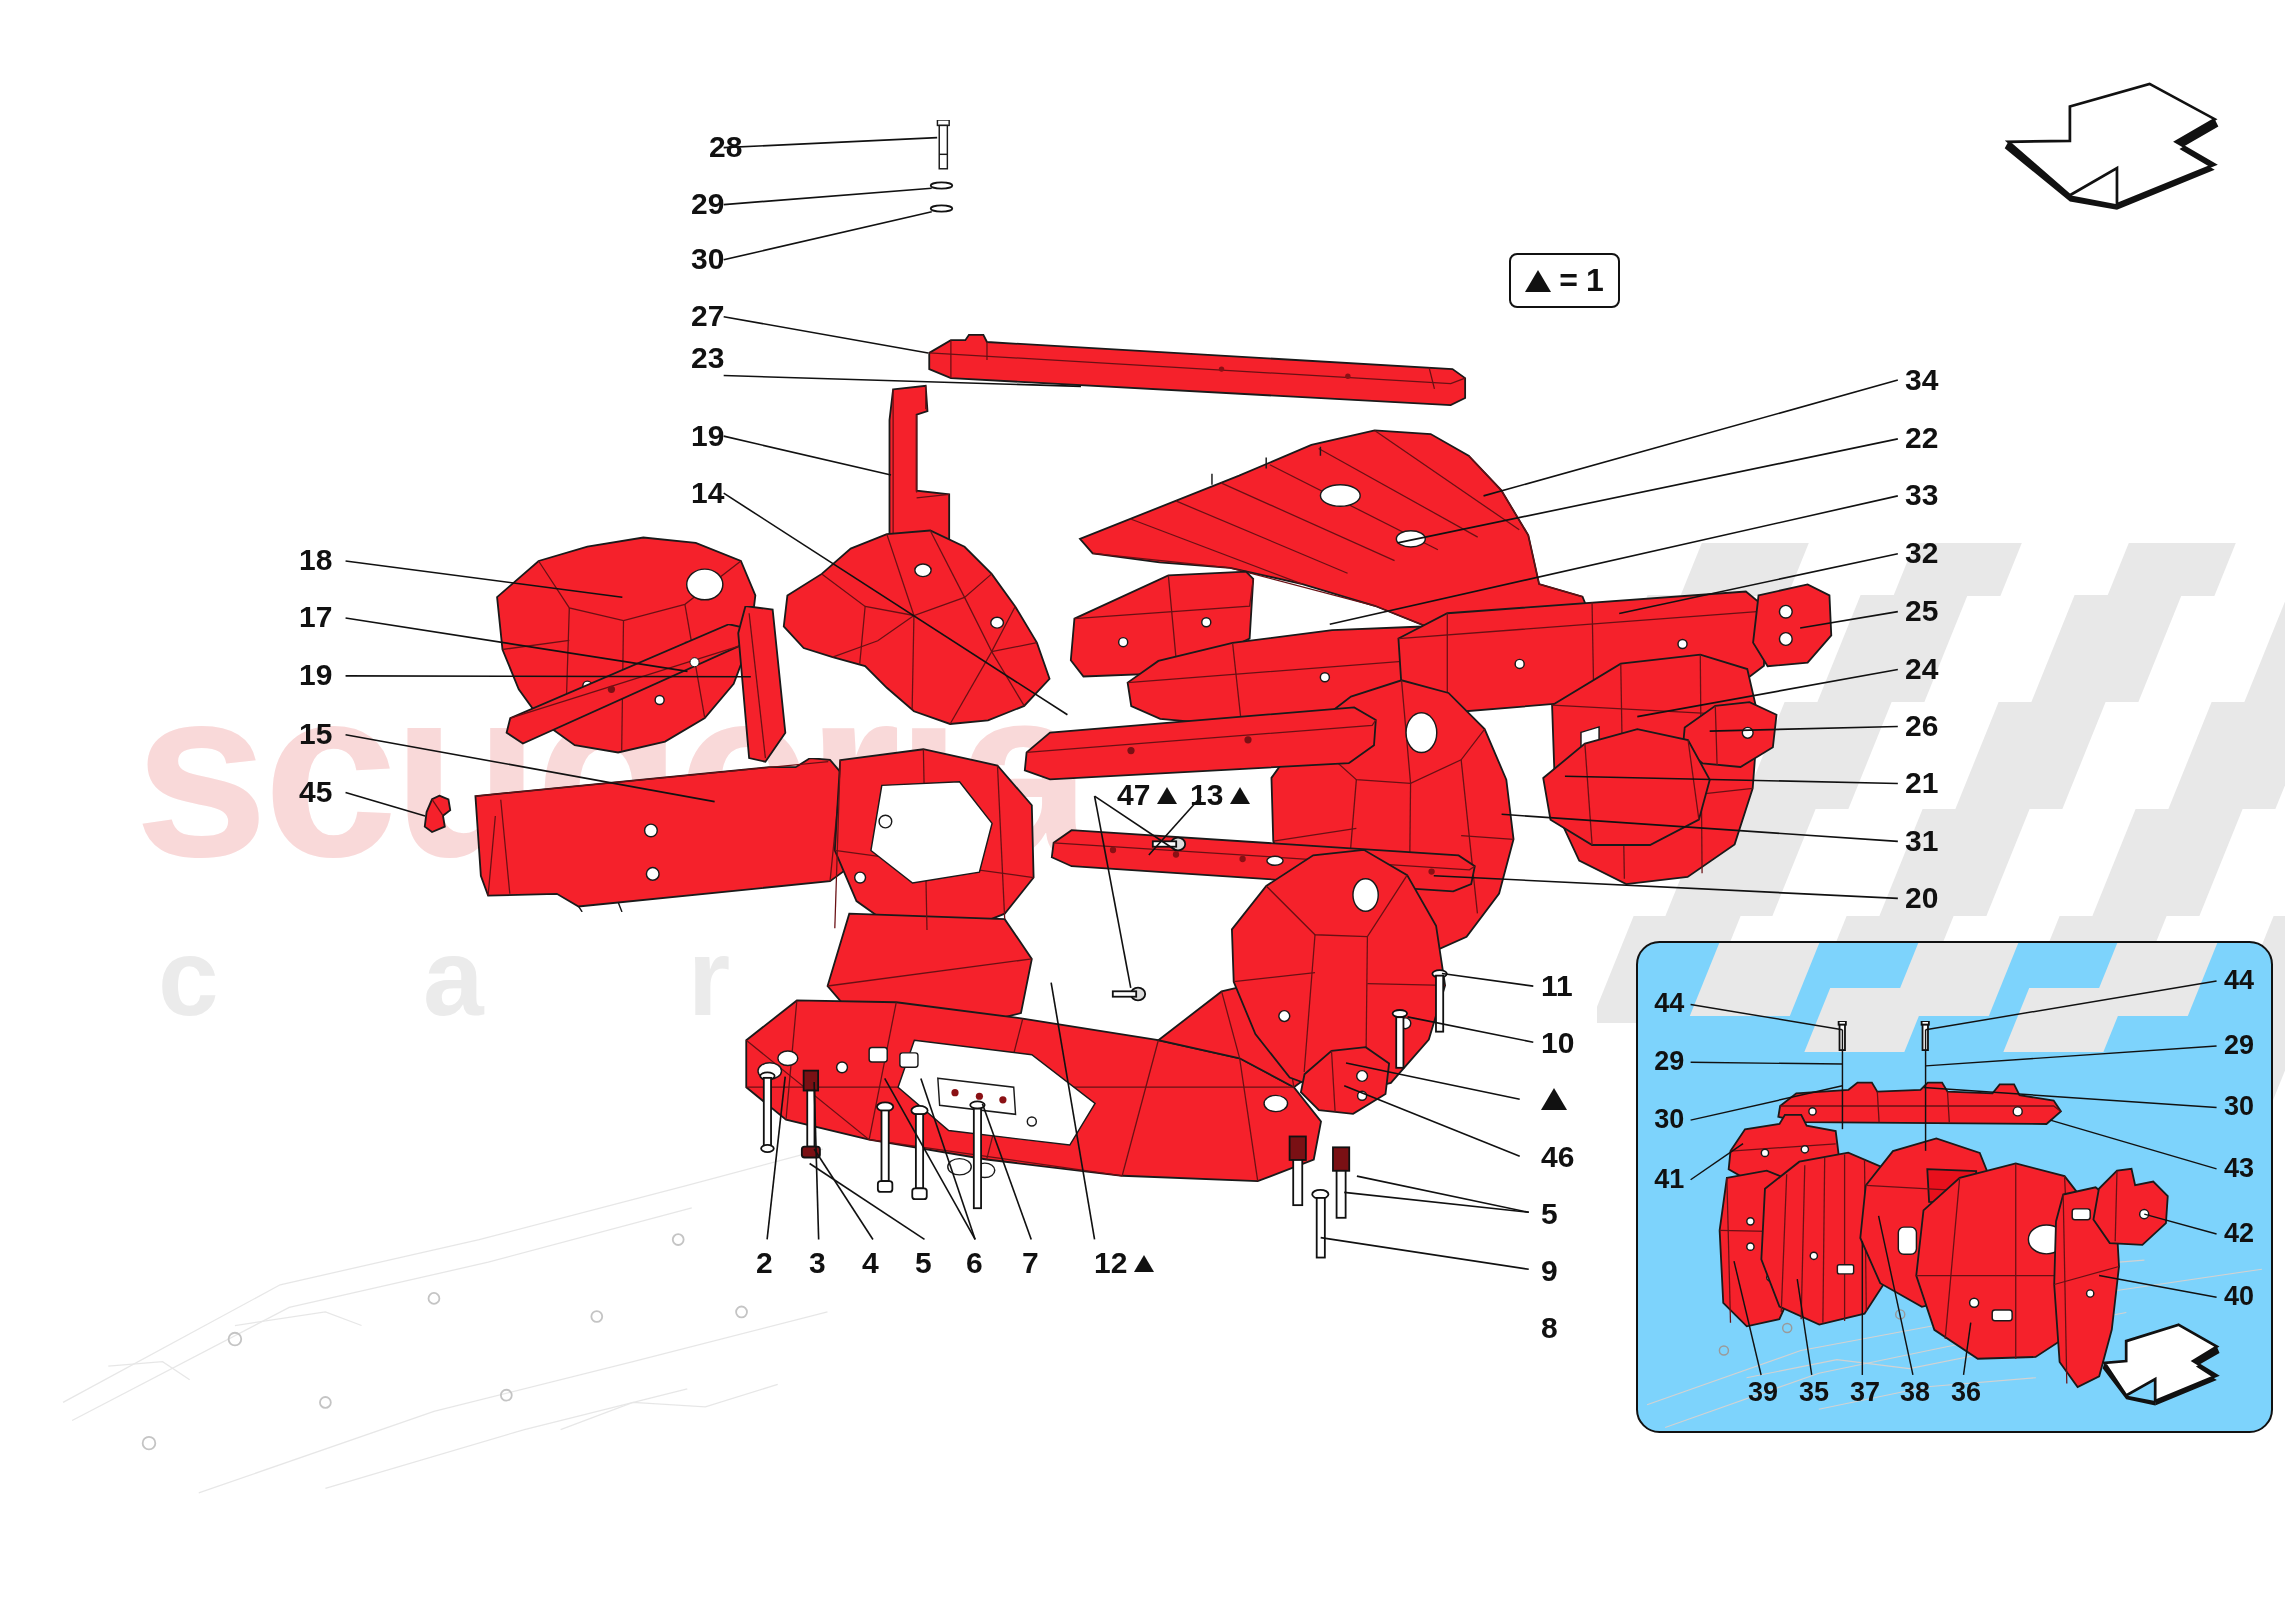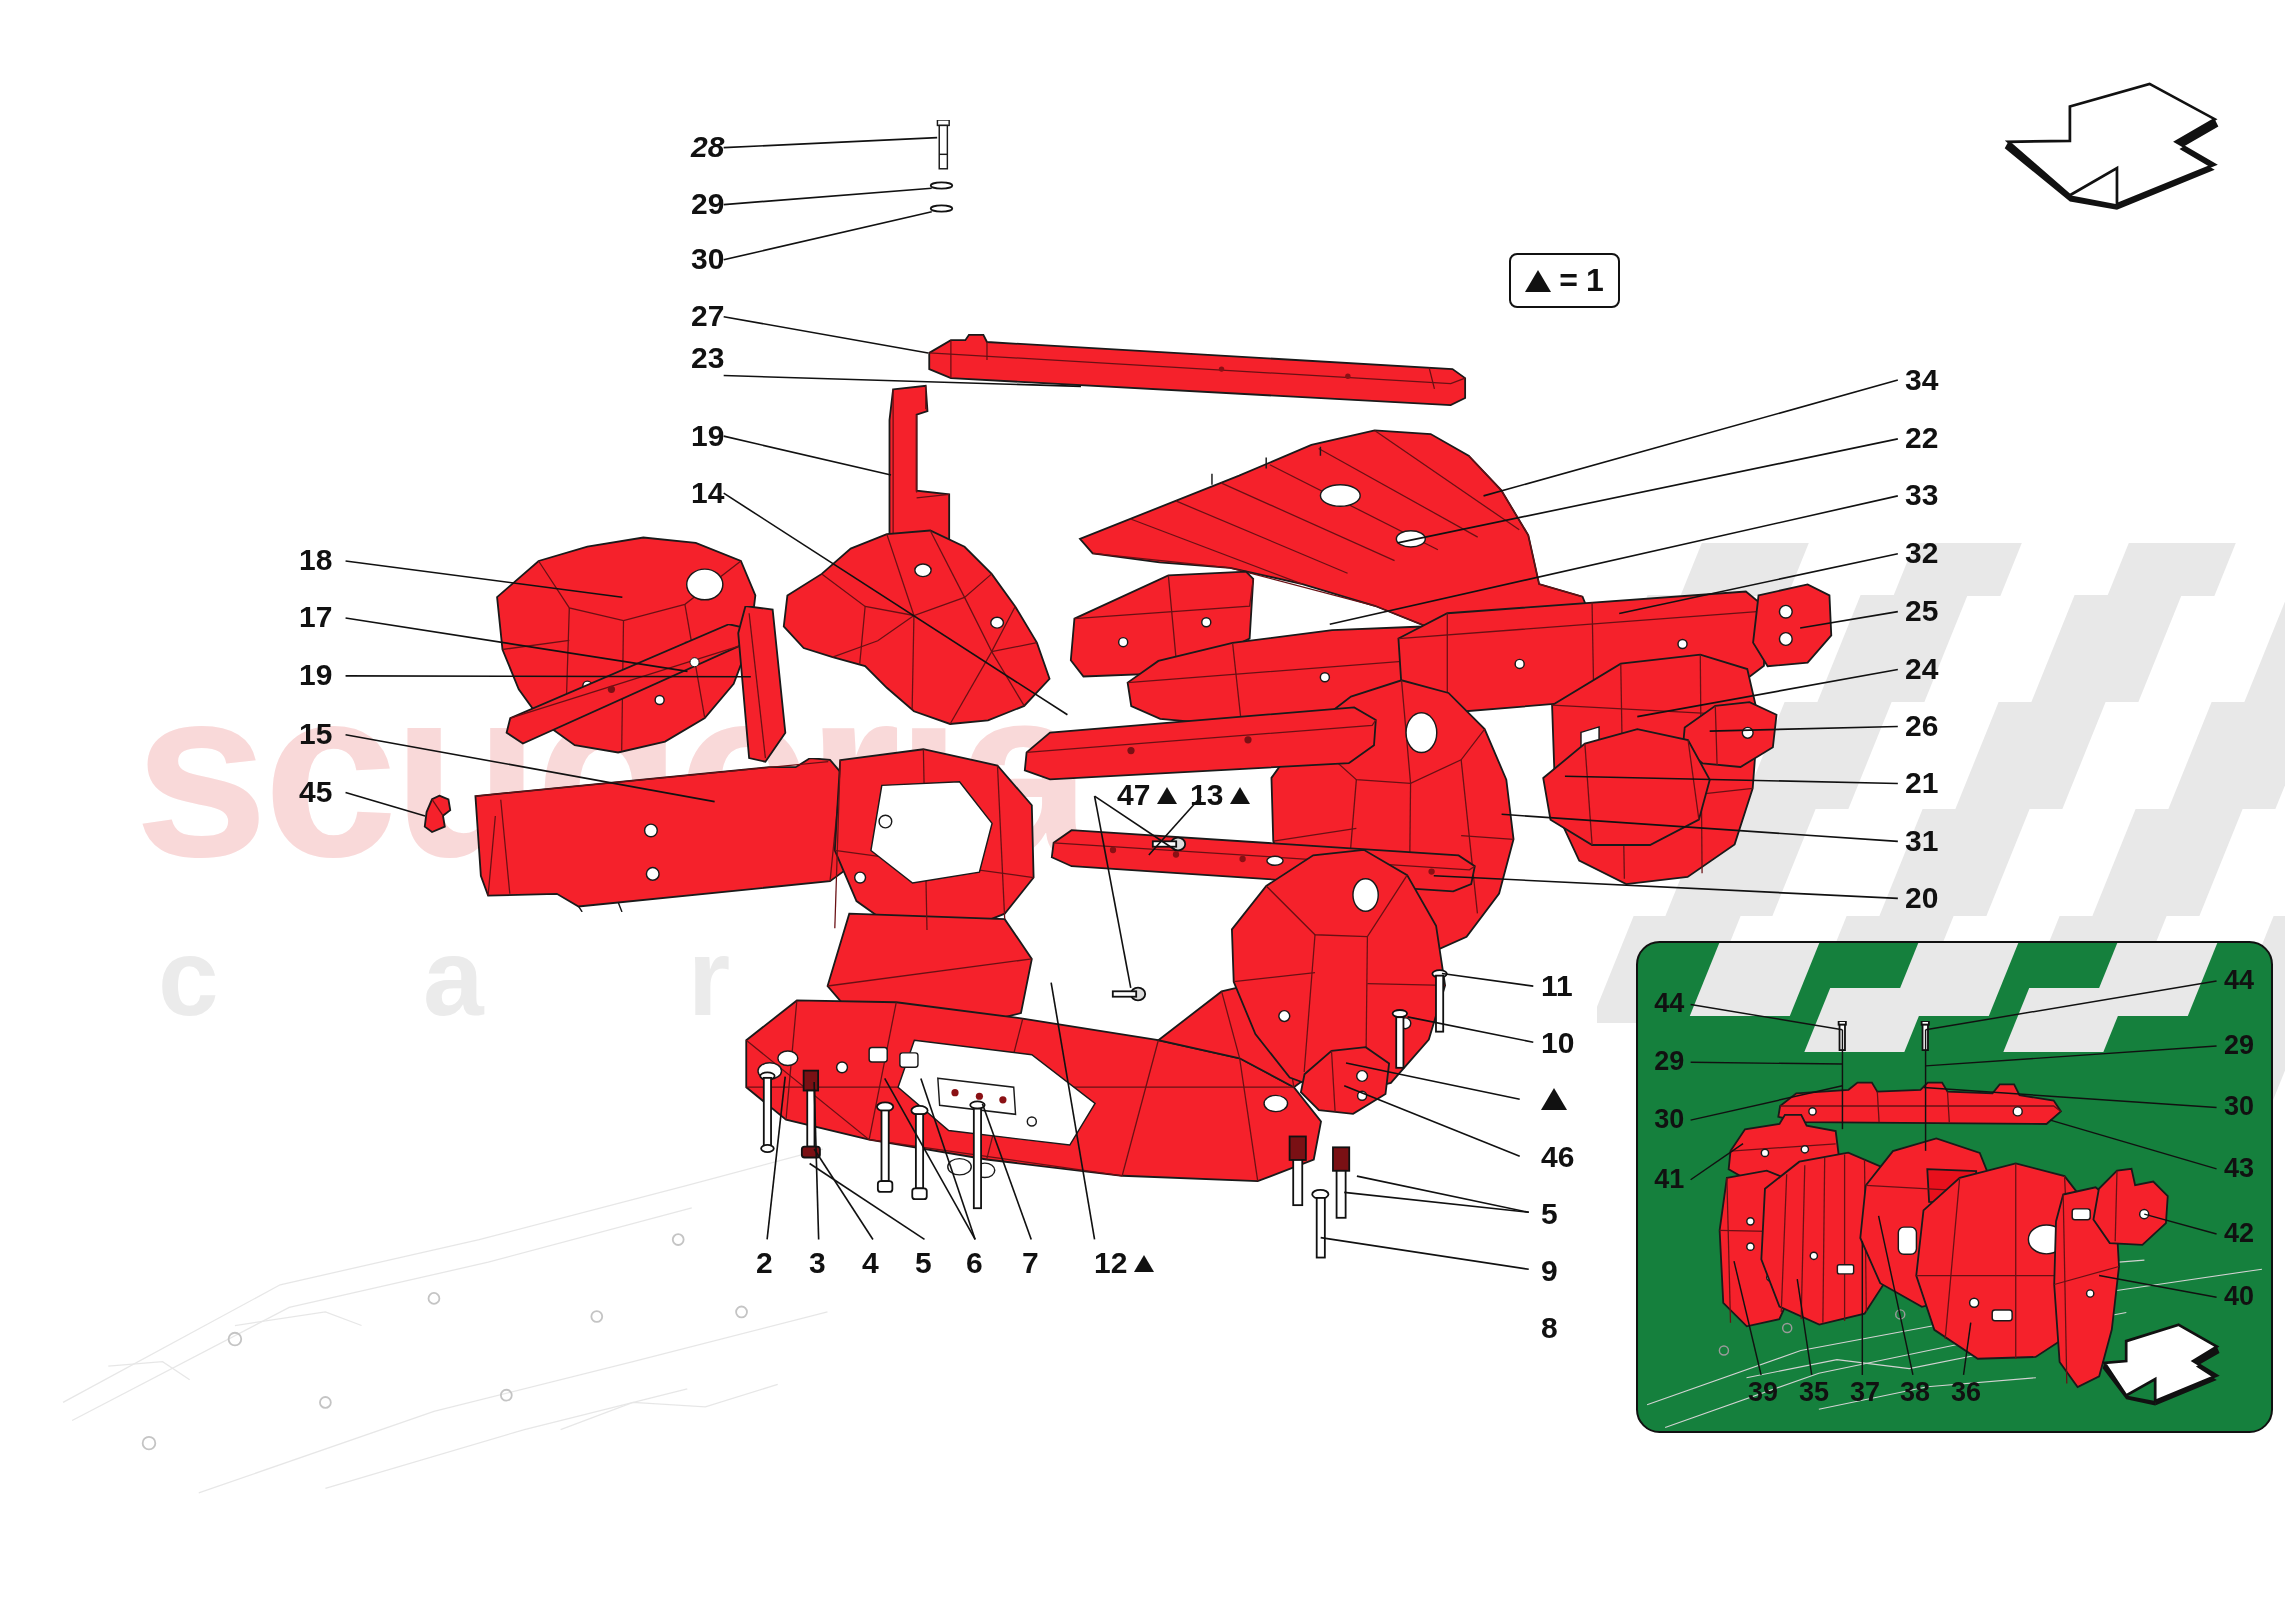--- a/index.html
+++ b/index.html
@@ -56,21 +56,21 @@
     border-right:13.6px solid transparent;border-bottom:22.6px solid #111;}
   .legend .lx{font-size:32px;font-weight:700;color:#111;}
 
   
   .arrow3d{position:absolute;}
   .arrow3d svg{display:block;}
 
   
   .inset{
     position:absolute;left:1636px;top:941px;width:633px;height:488px;
-    border:2.7px solid #111;border-radius:23.5px;background:#15803d;overflow:hidden;
+    border:2.7px solid #111;border-radius:23.5px;background:#7dd3fc;overflow:hidden;
   }
   .inset .num{font-size:27px;}
 
   
   .part{position:absolute;}
   .pt{fill:#f5212b;stroke:#1a1a1a;stroke-width:2;}
   .pt2{fill:#e8101c;stroke:#1a1a1a;stroke-width:2;}
   .ln{fill:none;stroke:#1a1a1a;stroke-width:1.6;}
   .ln2{fill:none;stroke:#6a1014;stroke-width:1.4;}
   .wht{fill:#ffffff;stroke:#1a1a1a;stroke-width:1.6;}
@@ -516,21 +516,21 @@
       <path d="M1078 1370 L1018 1192"></path>
       <path d="M1140 1370 L1086 1220"></path>
       <path d="M1210 1370 L1162 1086"></path>
 
       <path d="M1210 880 L1300 940"></path>
       <path d="M1210 880 L1250 1092"></path>
       <path d="M1328 880 L1270 945"></path>
     </g>
   </svg>
 
-  <div class="num" style="left:691px;top:132px;font-style:italic;">28</div>
+  <div class="num" style="left:709px;top:132px;">28</div>
   <div class="num" style="left:691px;top:189px;">29</div>
   <div class="num" style="left:691px;top:244px;">30</div>
   <div class="num" style="left:691px;top:301px;">27</div>
   <div class="num" style="left:691px;top:343px;">23</div>
   <div class="num" style="left:691px;top:421px;">19</div>
   <div class="num" style="left:691px;top:478px;">14</div>
 
   <div class="num" style="left:299px;top:545px;">18</div>
   <div class="num" style="left:299px;top:602px;">17</div>
   <div class="num" style="left:299px;top:660px;">19</div>

